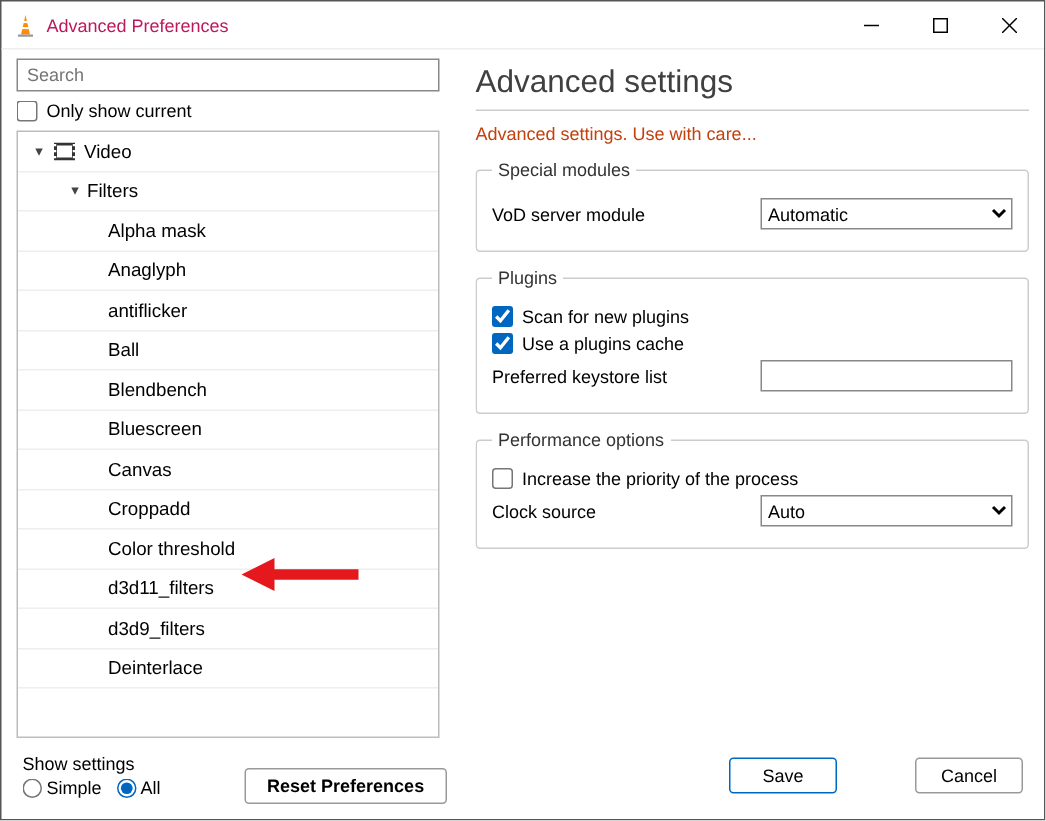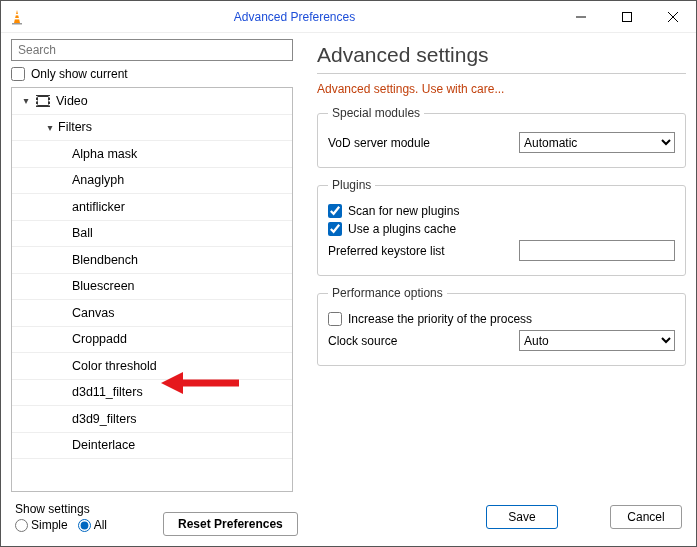--- a/index.html
+++ b/index.html
@@ -1,20 +1,20 @@
 <!DOCTYPE html>
 <html><head>
 <meta charset="utf-8">
 <style>
   * { box-sizing: border-box; font-family: "Segoe UI", Tahoma, sans-serif; }
   html, body { margin: 0; padding: 0; background: #fff; }
   .window { width: 697px; height: 547px; border: 1px solid #555; position: relative; display: flex; flex-direction: column; background: #fff; }
   .titlebar { height: 32px; display: flex; align-items: center; padding: 0 0 0 8px; border-bottom: 1px solid #eee; font-size: 12px; }
   .titlebar .vlc-icon { width: 16px; height: 16px; margin-right: 6px; }
-  .titlebar .title { flex: 1; color: #1d4ed8; text-align: center; }
+  .titlebar .title { flex: 1; color: #be185d; }
   .winctl { display: flex; }
   .winctl .btn { width: 46px; height: 30px; display: flex; align-items: center; justify-content: center; cursor: default; }
   .body { flex: 1; display: flex; overflow: hidden; padding: 6px 10px 0 10px; gap: 24px; }
   .left { width: 282px; display: flex; flex-direction: column; }
   .search { width: 100%; height: 22px; border: 1px solid #888; color: #777; font-size: 12px; padding: 0 6px; outline: none; background: #fff; }
   .only-row { display: flex; align-items: flex-end; gap: 6px; margin: 6px 0 6px 0; font-size: 12px; }
   .only-row input { width: 14px; height: 14px; margin: 0; }
   .tree { flex: 1; border: 1px solid #bcbcbc; overflow-y: hidden; background: #fff; }
   .tree-row { height: 26.5px; display: flex; align-items: center; font-size: 12.5px; border-bottom: 1px solid #eee; cursor: default; padding-left: 6px; }
   .tree-row.l0 { padding-left: 6px; }
@@ -22,21 +22,21 @@
   .tree-row.l2 { padding-left: 60px; }
   .tree-row .chev { width: 16px; display:inline-flex; justify-content:center; color:#444; font-size:10px; }
   .tree-row .vidicon { width: 18px; display:inline-flex; justify-content:center; }
   .right { flex: 1; display: flex; flex-direction: column; overflow: hidden; }
   .right h1 { font-size: 21px; font-weight: 400; margin: 4px 0 4px 0; color: #404040; border-bottom: 1px solid #ccc; padding-bottom: 6px; }
   .right .sub { font-size: 12px; color: #c2410c; margin: 4px 0 10px 0; }
   fieldset { border: 1px solid #ccc; border-radius: 3px; margin: 0 0 10px 0; padding: 8px 10px 10px 10px; font-size: 12px; }
   legend { font-size: 12px; padding: 0 4px; color: #333; }
   .formrow { display: flex; align-items: center; margin: 4px 0; gap: 8px; }
   .formrow .lbl { flex: 1; }
-  .formrow select, .formrow input[type="text"] { width: 156px; height: 21px; font-size: 12px; border: 1px solid #888; background: #fff; }
+  .formrow select, .formrow input[type="text"] { width: 168px; height: 21px; font-size: 12px; border: 1px solid #888; background: #fff; }
   .chkrow { display: flex; align-items: center; gap: 6px; margin: 4px 0; }
   .chkrow input { width: 14px; height: 14px; margin: 0; accent-color: #0067c0; }
   .footer { height: 54px; border-top: 0; display: flex; align-items: center; padding: 6px 14px 10px 14px; font-size: 12px; gap: 44px; }
   .footer .show { display: flex; flex-direction: column; gap: 2px; }
   .footer .radios { display: flex; gap: 10px; align-items: center; }
   .footer .radios label { display: flex; align-items: center; gap: 3px; }
   .footer input[type="radio"] { margin: 0; accent-color: #0067c0; }
   .footer .reset { margin-left: 12px; font-weight: bold; }
   .footer .spacer { flex: 1; }
   button.win { height: 24px; padding: 0 14px; font-size: 12px; background: #fff; border: 1px solid #999; border-radius: 3px; cursor: default; }

